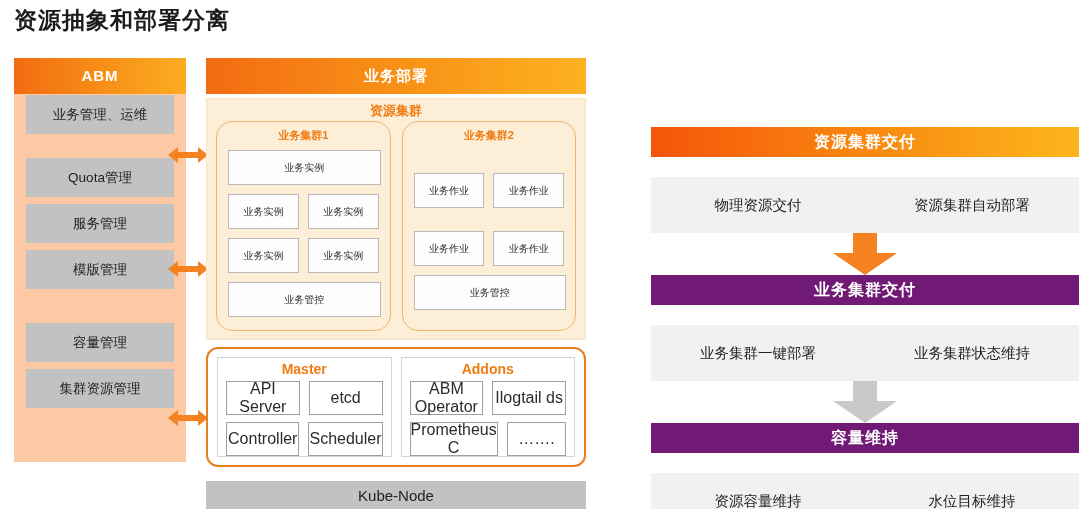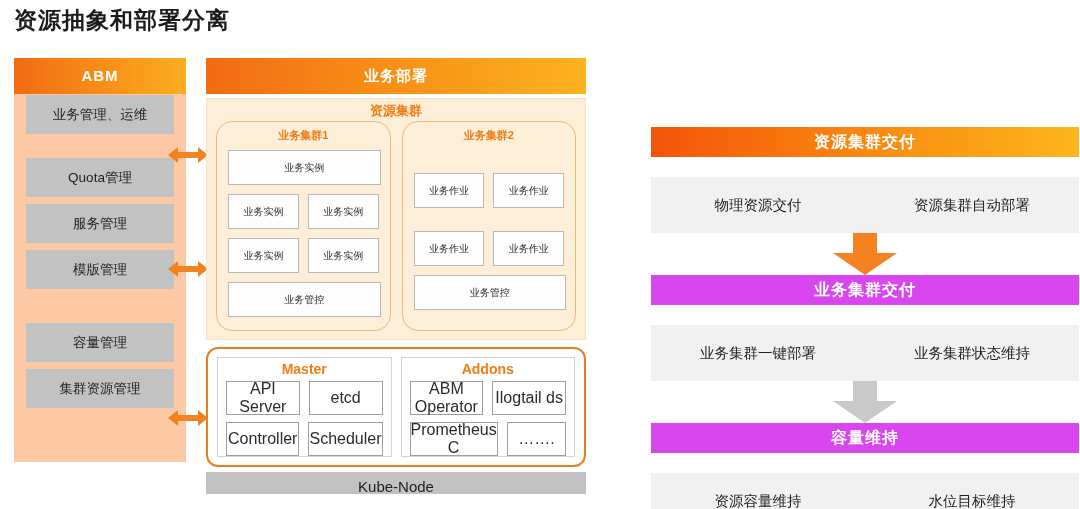--- a/index.html
+++ b/index.html
@@ -83,32 +83,32 @@
   }
   .mk-title{text-align:center;font-size:14px;font-weight:bold;color:#ef7c12;margin-bottom:4px;}
   .mk-grid{display:flex;flex-direction:column;gap:7px;}
   .mk-grid .row{display:flex;gap:9px;}
   .mk-cell{
     flex:1;height:32px;border:1px solid #9f9f9f;background:#ffffff;
     font-size:16px;color:#2b2b2b;display:flex;align-items:center;justify-content:center;
     text-align:center;line-height:1.1;
   }
   .kube-node{
-    margin-top:5px;height:22px;line-height:29px;background:#c2c2c2;
+    margin-top:14px;height:29px;line-height:29px;background:#c2c2c2;
     text-align:center;font-size:15px;color:#1f1f1f;
   }
 
   
   #flow{position:absolute;left:651px;top:127px;width:428px;}
   .flow-head{
     height:30px;line-height:30px;text-align:center;
     color:#ffffff;font-weight:bold;font-size:16px;letter-spacing:1px;
   }
   .flow-head.orange{background:linear-gradient(90deg,#f4540a 0%,#f9880f 50%,#fcb61d 100%);}
-  .flow-head.grey{background:#d946ef;}
+  .flow-head.grey{background:#701a75;}
   .flow-row{
     background:#f1f1f1;height:56px;display:flex;align-items:center;margin-top:20px;
   }
   .flow-row span{
     flex:1;text-align:center;font-size:14.5px;color:#222;white-space:nowrap;
   }
   .flow-arrow{height:42px;display:flex;align-items:center;justify-content:center;}
 </style>
 </head>
 <body>

